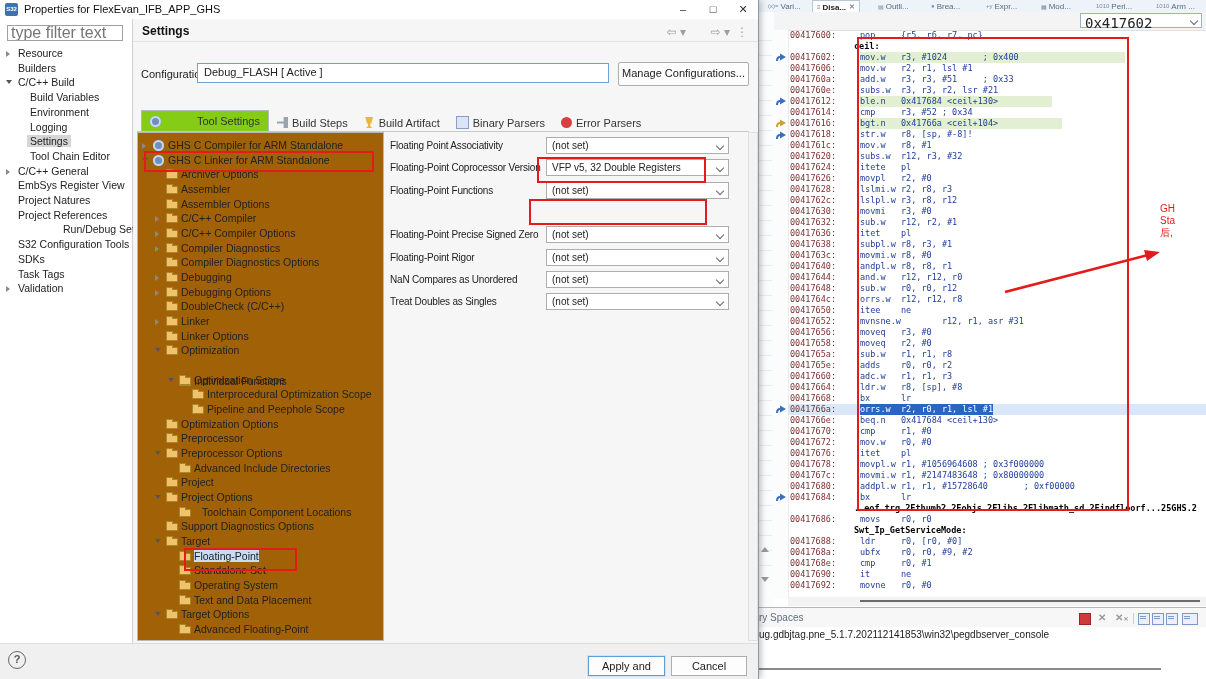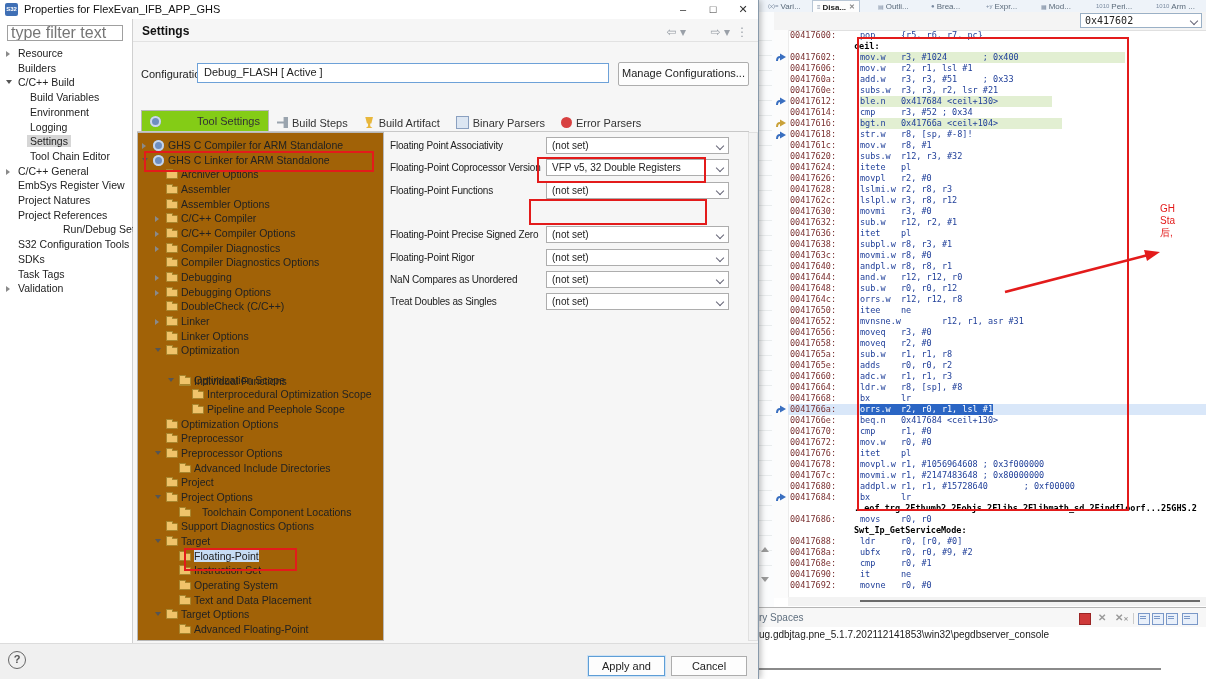--- a/index.html
+++ b/index.html
@@ -15,21 +15,21 @@
   .vtab .closex{font-size:7px;color:#888;margin-left:1px;}
 
   #sliver{position:absolute;left:0;top:12px;width:18px;height:595px;background:#fbfcfd;border-right:1px solid #c4cfda;}
   .sliver-line{position:absolute;left:1px;width:15px;height:1px;background:#e9eced;}
   .scroll-arrow{position:absolute;left:5px;width:0;height:0;}
   .scroll-arrow.up{border-left:4px solid transparent;border-right:4px solid transparent;border-bottom:5px solid #9a9a9a;}
   .scroll-arrow.down{border-left:4px solid transparent;border-right:4px solid transparent;border-top:5px solid #9a9a9a;}
 
   #disasm-panel{position:absolute;left:18px;top:12px;width:432px;height:595px;background:#fff;}
   #disasm-toolbar{position:absolute;left:0;top:0;width:432px;height:18px;background:#f4f4f4;border-bottom:1px solid #e0e0e0;}
-  #addr-combo{position:absolute;right:4px;top:1px;width:122px;height:15px;background:#fff;border:1px solid #9ab0c6;font-size:10px;
+  #addr-combo{position:absolute;right:4px;top:1px;width:122px;height:15px;background:#fff;border:1px solid #9ab0c6;font-size:14px;
               font-family:"DejaVu Sans Mono",monospace;padding:1px 14px 0 4px;box-sizing:border-box;}
   .chev{position:absolute;width:5px;height:5px;border-right:1px solid #667;border-bottom:1px solid #667;transform:rotate(45deg);}
   #asm-ruler{position:absolute;left:0;top:18px;width:14px;height:568px;background:#fcfcfc;border-right:1px solid #ececec;}
   #asm-code{position:absolute;left:14px;top:18px;width:418px;height:568px;overflow:hidden;
             font-family:"DejaVu Sans Mono",monospace;font-size:8.5px;line-height:11px;white-space:pre;}
   .asm-row{position:absolute;left:0;width:418px;height:11px;}
   .asm-row.selrow{background:#d9e7f9;}
   .asm-hl{position:absolute;top:0;height:11px;background:#e2efd2;z-index:0;}
   .asm-addr{position:absolute;left:2px;color:#7b3131;z-index:1;}
   .asm-text{position:absolute;left:72px;color:#21409a;z-index:1;}
@@ -469,21 +469,21 @@
           <span class="tw open" style="left: 17px; top: 4px;"></span>
           <span class="folder" style="left: 28px;"></span>
           <span class="tt-label" style="left: 43px;">Target</span>
         </div>
         <div class="tt-row" style="top: 416.76px;">
           <span class="folder" style="left: 41px;"></span>
           <span class="tt-label sel" style="left: 56px;">Floating-Point</span>
         </div>
         <div class="tt-row" style="top: 431.43px;">
           <span class="folder" style="left: 41px;"></span>
-          <span class="tt-label" style="left: 56px;">Instruction Set</span>
+          <span class="tt-label" style="left: 56px;">Standalone Set</span>
         </div>
         <div class="tt-row" style="top: 446.1px;">
           <span class="folder" style="left: 41px;"></span>
           <span class="tt-label" style="left: 56px;">Operating System</span>
         </div>
         <div class="tt-row" style="top: 460.77px;">
           <span class="folder" style="left: 41px;"></span>
           <span class="tt-label" style="left: 56px;">Text and Data Placement</span>
         </div>
         <div class="tt-row" style="top: 475.44px;">

